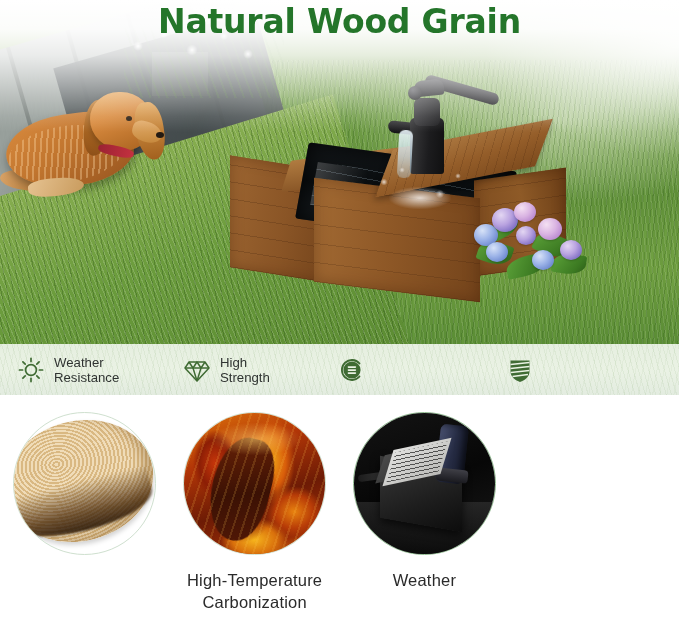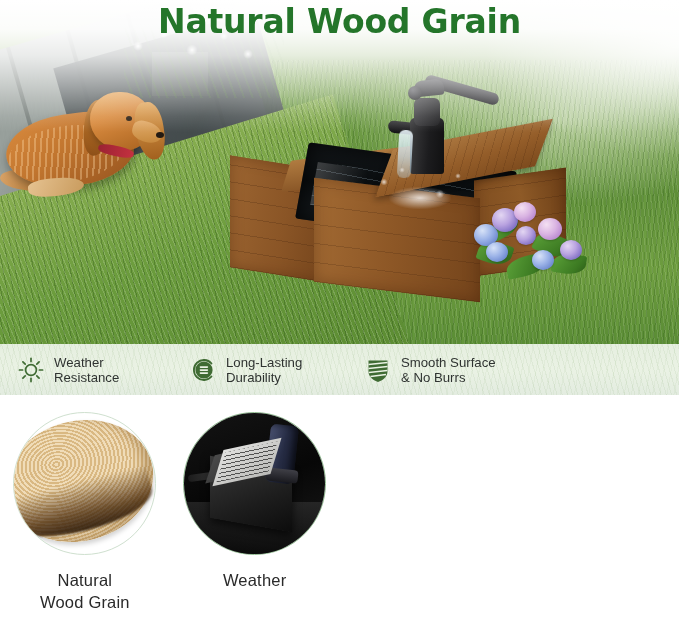--- a/index.html
+++ b/index.html
@@ -700,61 +700,78 @@
         <line x1="5.9" y1="5.9" x2="8.2" y2="8.2"></line>
         <line x1="19.8" y1="19.8" x2="22.1" y2="22.1"></line>
         <line x1="19.8" y1="8.2" x2="22.1" y2="5.9"></line>
         <line x1="5.9" y1="22.1" x2="8.2" y2="19.8"></line>
       </svg>
     </span>
     <span class="ftxt">Weather
 Resistance</span>
   </div>
 
+  <div class="feature" style="width:160px;">
+    <span class="ico">
+      <svg width="28" height="28" viewBox="0 0 28 28" fill="none" stroke="#3f6b33" stroke-width="1.5" stroke-linejoin="round">
+        <path d="M6 6 L22 6 L26 12 L14 25 L2 12 Z"></path>
+        <path d="M2 12 L26 12"></path>
+        <path d="M6 6 L10 12 L14 25"></path>
+        <path d="M22 6 L18 12 L14 25"></path>
+        <path d="M10 12 L14 6 L18 12"></path>
+      </svg>
+    </span>
+    <span class="ftxt">High
+Strength</span>
+  </div>
 
   <div class="feature" style="width:175px;">
     <span class="ico">
       <svg width="28" height="28" viewBox="0 0 28 28">
         <path d="M22.5 7.5 A10 10 0 1 0 22.5 20.5" fill="none" stroke="#3f6b33" stroke-width="1.8" stroke-linecap="round"></path>
         <circle cx="15" cy="14" r="8.6" fill="#3f6b33"></circle>
         <rect x="10.6" y="10.2" width="8.6" height="1.7" rx="0.8" fill="#eaf2e4"></rect>
         <rect x="10.6" y="13.2" width="8.6" height="1.7" rx="0.8" fill="#eaf2e4"></rect>
         <rect x="10.6" y="16.2" width="8.6" height="1.7" rx="0.8" fill="#eaf2e4"></rect>
       </svg>
     </span>
-    <span class="ftxt">Long-Lasting
-Durability</span>
   </div>
 
   <div class="feature" style="width:180px;">
     <span class="ico">
       <svg width="28" height="28" viewBox="0 0 28 28">
         <path d="M4.5 4.5 L23.5 4.5 L23.5 15.5 C23.5 21 18.5 24.5 14 26 C9.5 24.5 4.5 21 4.5 15.5 Z" fill="#3f6b33"></path>
         <path d="M4.5 8.5 L23.5 6.5" stroke="#eaf2e4" stroke-width="1.6" fill="none"></path>
         <path d="M4.5 12.5 L23.5 10.5" stroke="#eaf2e4" stroke-width="1.6" fill="none"></path>
         <path d="M4.8 16.5 L23.4 14.5" stroke="#eaf2e4" stroke-width="1.6" fill="none"></path>
         <path d="M6.5 20.5 L22 18.5" stroke="#eaf2e4" stroke-width="1.6" fill="none"></path>
       </svg>
     </span>
-    <span class="ftxt">Smooth Surface
-&amp; No Burrs</span>
   </div>
 </div>
 
 <div class="bottom">
 
   <div class="cell">
     <div class="circle border-soft">
       <div class="wood-rings"></div>
       <div class="wood-edge"></div>
     </div>
-    <div class="caption">Natural
-Wood Grain</div>
-  </div>
-
+  </div>
+
+  <div class="cell">
+    <div class="circle border-soft">
+      <div class="fire"></div>
+      <div class="fire-log"></div>
+      <div class="fire-streaks"></div>
+      <div class="fire-glow"></div>
+    </div>
+    <div class="caption">High-Temperature
+Carbonization</div>
+  </div>
 
 
   <div class="cell">
     <div class="circle border-green">
       <div class="safety"></div>
       <div class="safety-floor"></div>
       <div class="safety-cord"></div>
       <div class="safety-body"></div>
       <div class="safety-top"></div>
       <div class="safety-tube"></div>

